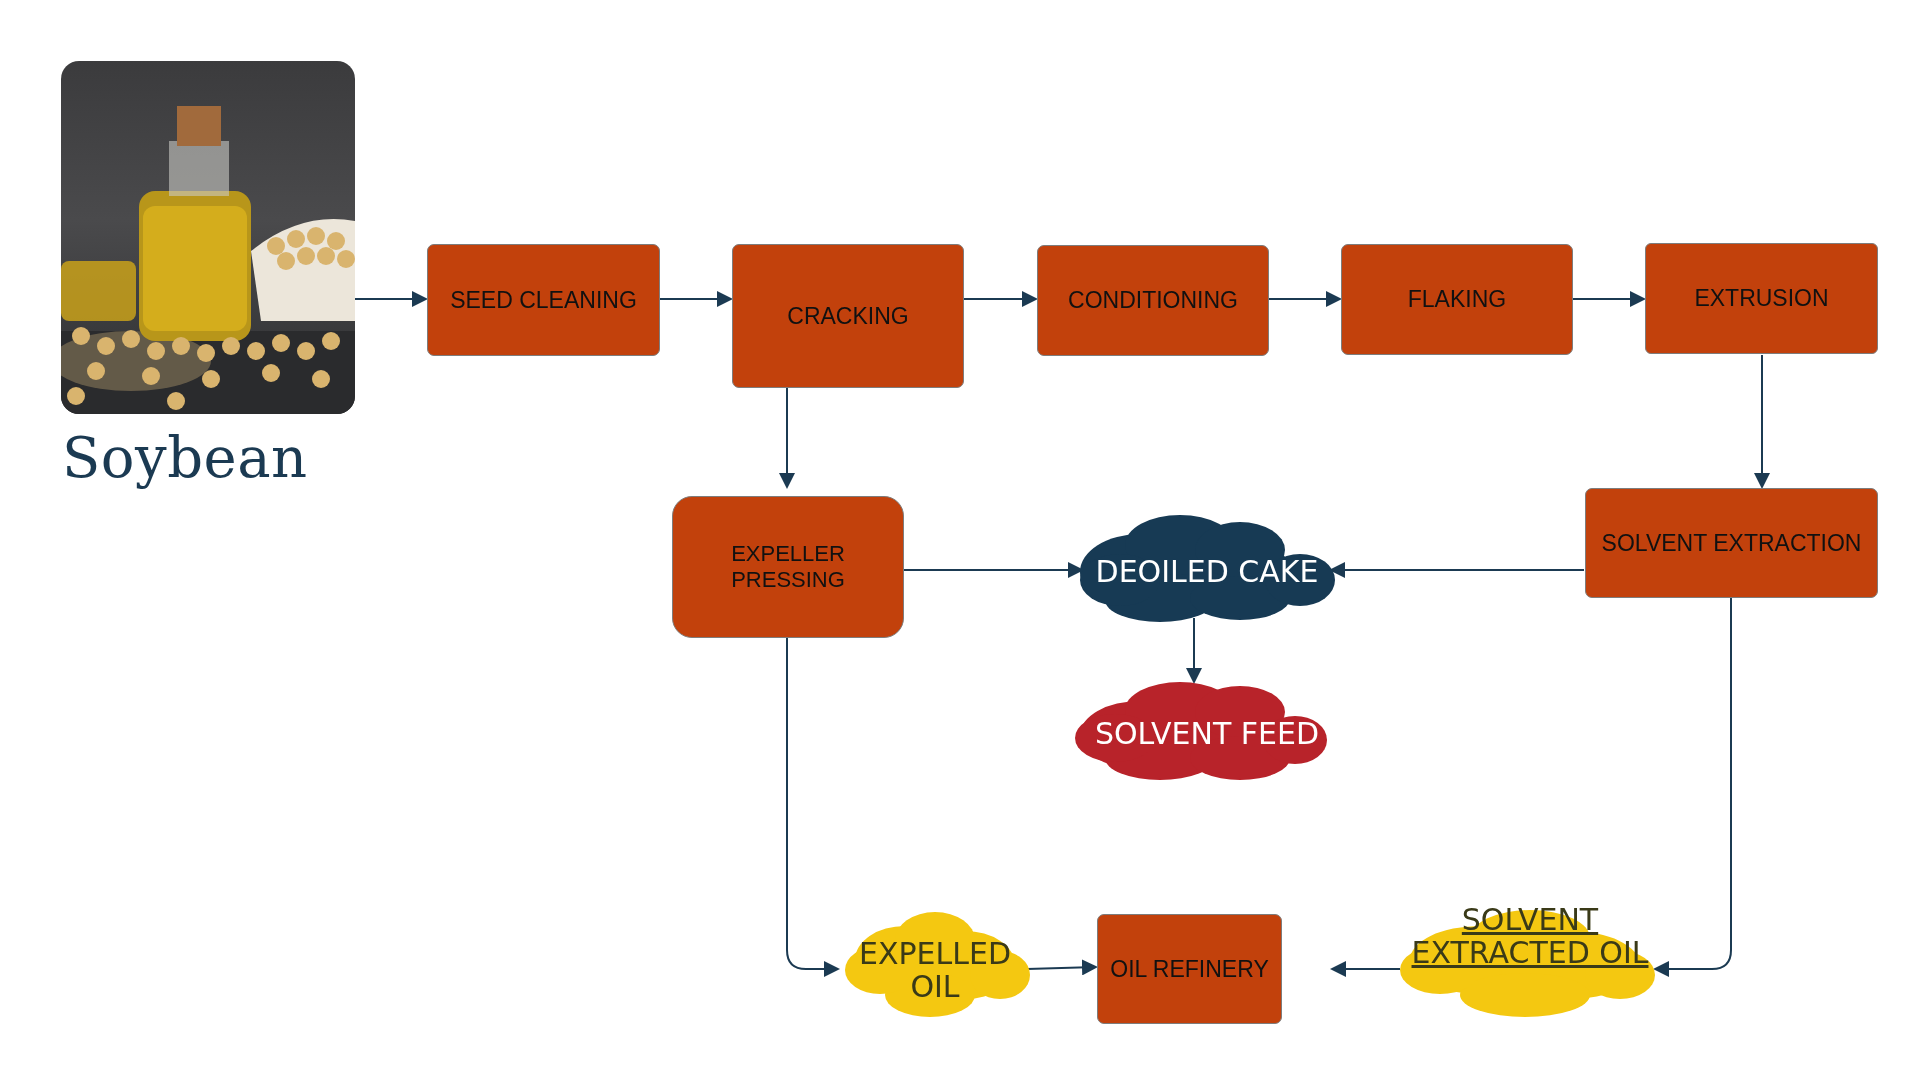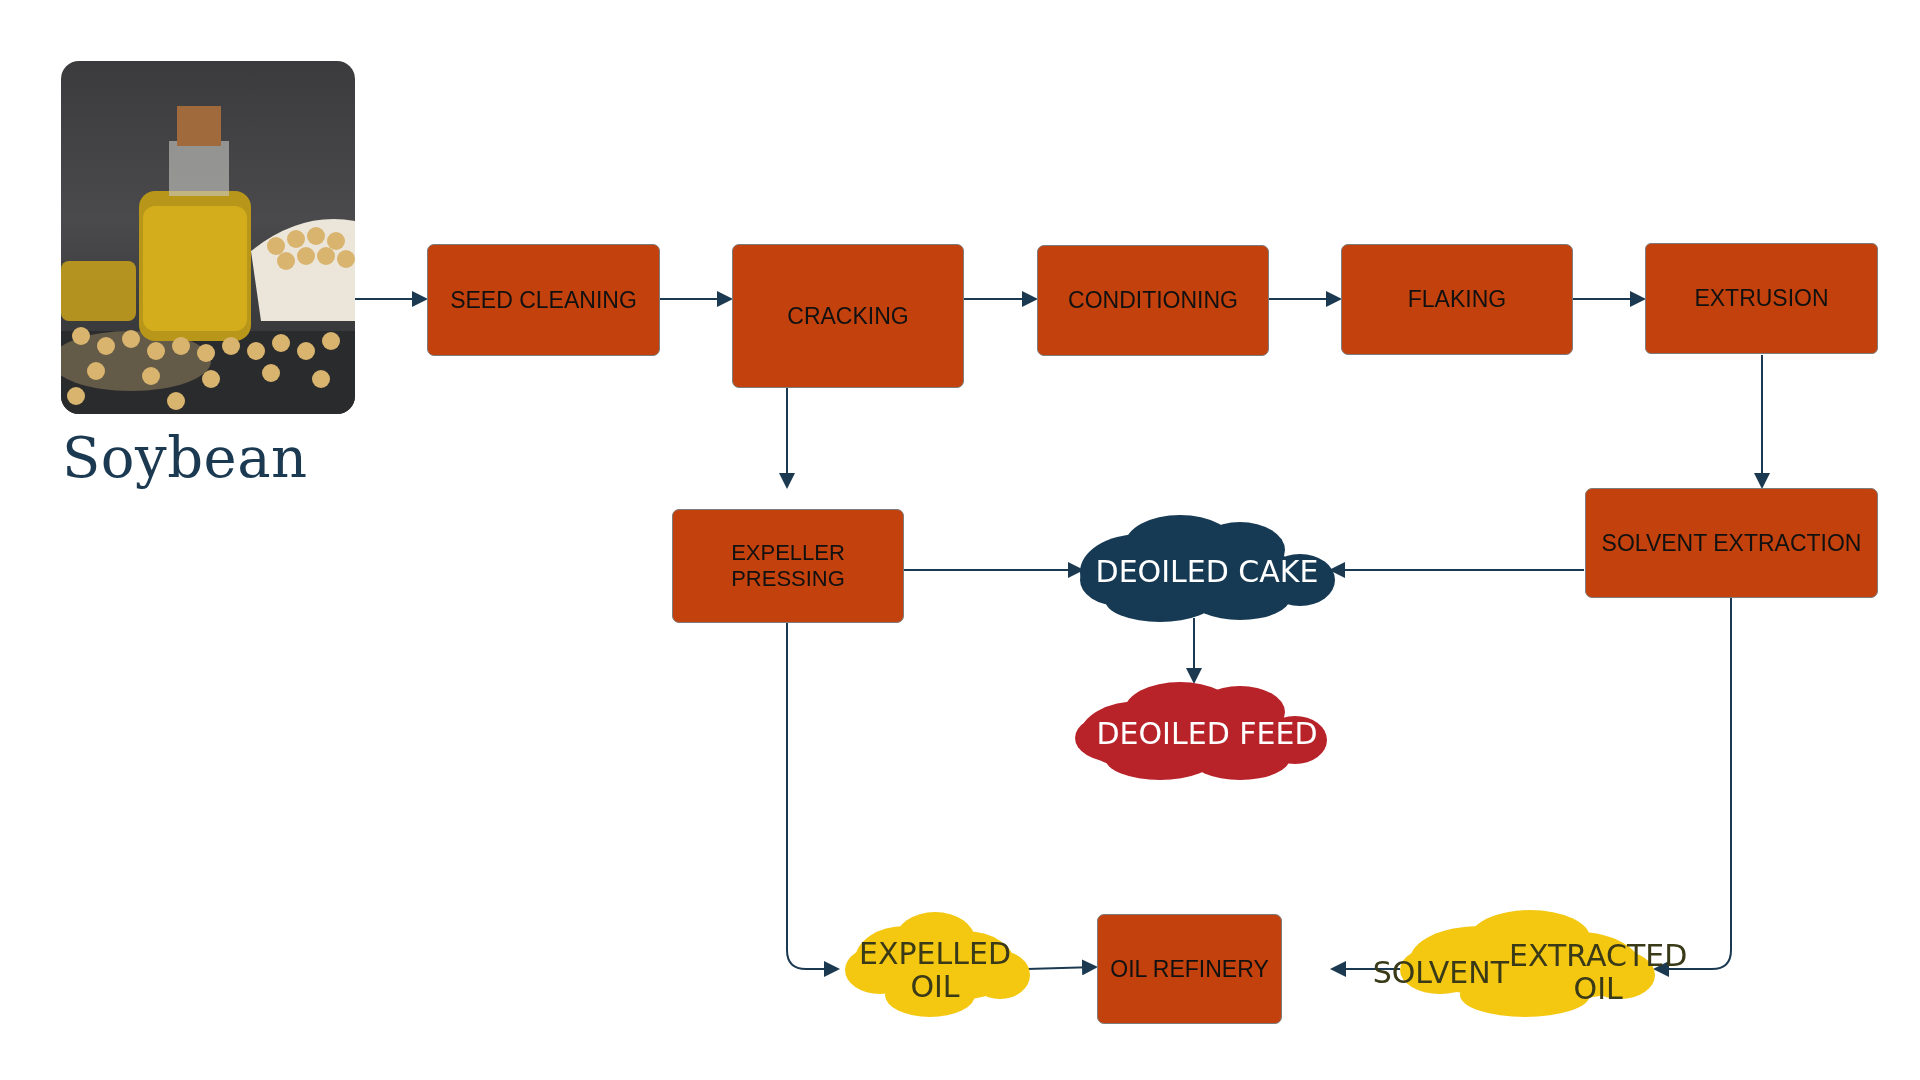--- a/index.html
+++ b/index.html
@@ -93,21 +93,21 @@
   </div>
 <div class="box" style="left:1037px;top:245px;width:232px;height:111px;">
     <span>CONDITIONING</span>
   </div>
 <div class="box" style="left:1341px;top:244px;width:232px;height:111px;">
     <span>FLAKING</span>
   </div>
 <div class="box" style="left:1645px;top:243px;width:233px;height:111px;border-radius:6px;">
     <span>EXTRUSION</span>
   </div>
-<div class="box" style="left:672px;top:509px;width:232px;height:114px;font-size:22px;">
+<div class="box" style="left:672px;top:496px;width:232px;height:142px;font-size:22px;border-radius:20px;">
     <span>EXPELLER PRESSING</span>
   </div>
 <div class="box" style="left:1585px;top:488px;width:293px;height:110px;">
     <span>SOLVENT EXTRACTION</span>
   </div>
 <div class="box" style="left:1097px;top:914px;width:185px;height:110px;">
     <span>OIL REFINERY</span>
   </div>
 
 <svg class="wires" width="1920" height="1080">
@@ -146,22 +146,22 @@
       <ellipse cx="1525" cy="995" rx="65" ry="22"></ellipse>
     <ellipse cx="1440" cy="970" rx="40" ry="24"></ellipse>
       <ellipse cx="1620" cy="975" rx="35" ry="24"></ellipse>
   </g>
 </svg>
 
 <div class="cloud-label" style="left:1082px;top:540px;width:250px;height:62px;color:#ffffff;">
     <span>DEOILED CAKE</span>
   </div>
 <div class="cloud-label" style="left:1082px;top:702px;width:250px;height:62px;color:#ffffff;">
-    <span>DEOILED FEED</span>
+    <span>SOLVENT FEED</span>
   </div>
 <div class="cloud-label" style="left:840px;top:935px;width:190px;height:70px;color:#3a3a18;flex-direction:column;">
   <span>EXPELLED</span>
   <span>OIL</span>
 </div>
-<div class="cloud-label" style="left:1400px;top:937px;width:260px;height:70px;color:#3a3a18;flex-direction:row;">
+<div class="cloud-label" style="left:1400px;top:901px;width:260px;height:70px;color:#3a3a18;flex-direction:column;text-decoration:underline;">
   <span>SOLVENT</span>
   <span>EXTRACTED OIL</span>
 </div>
 
 </body></html>

